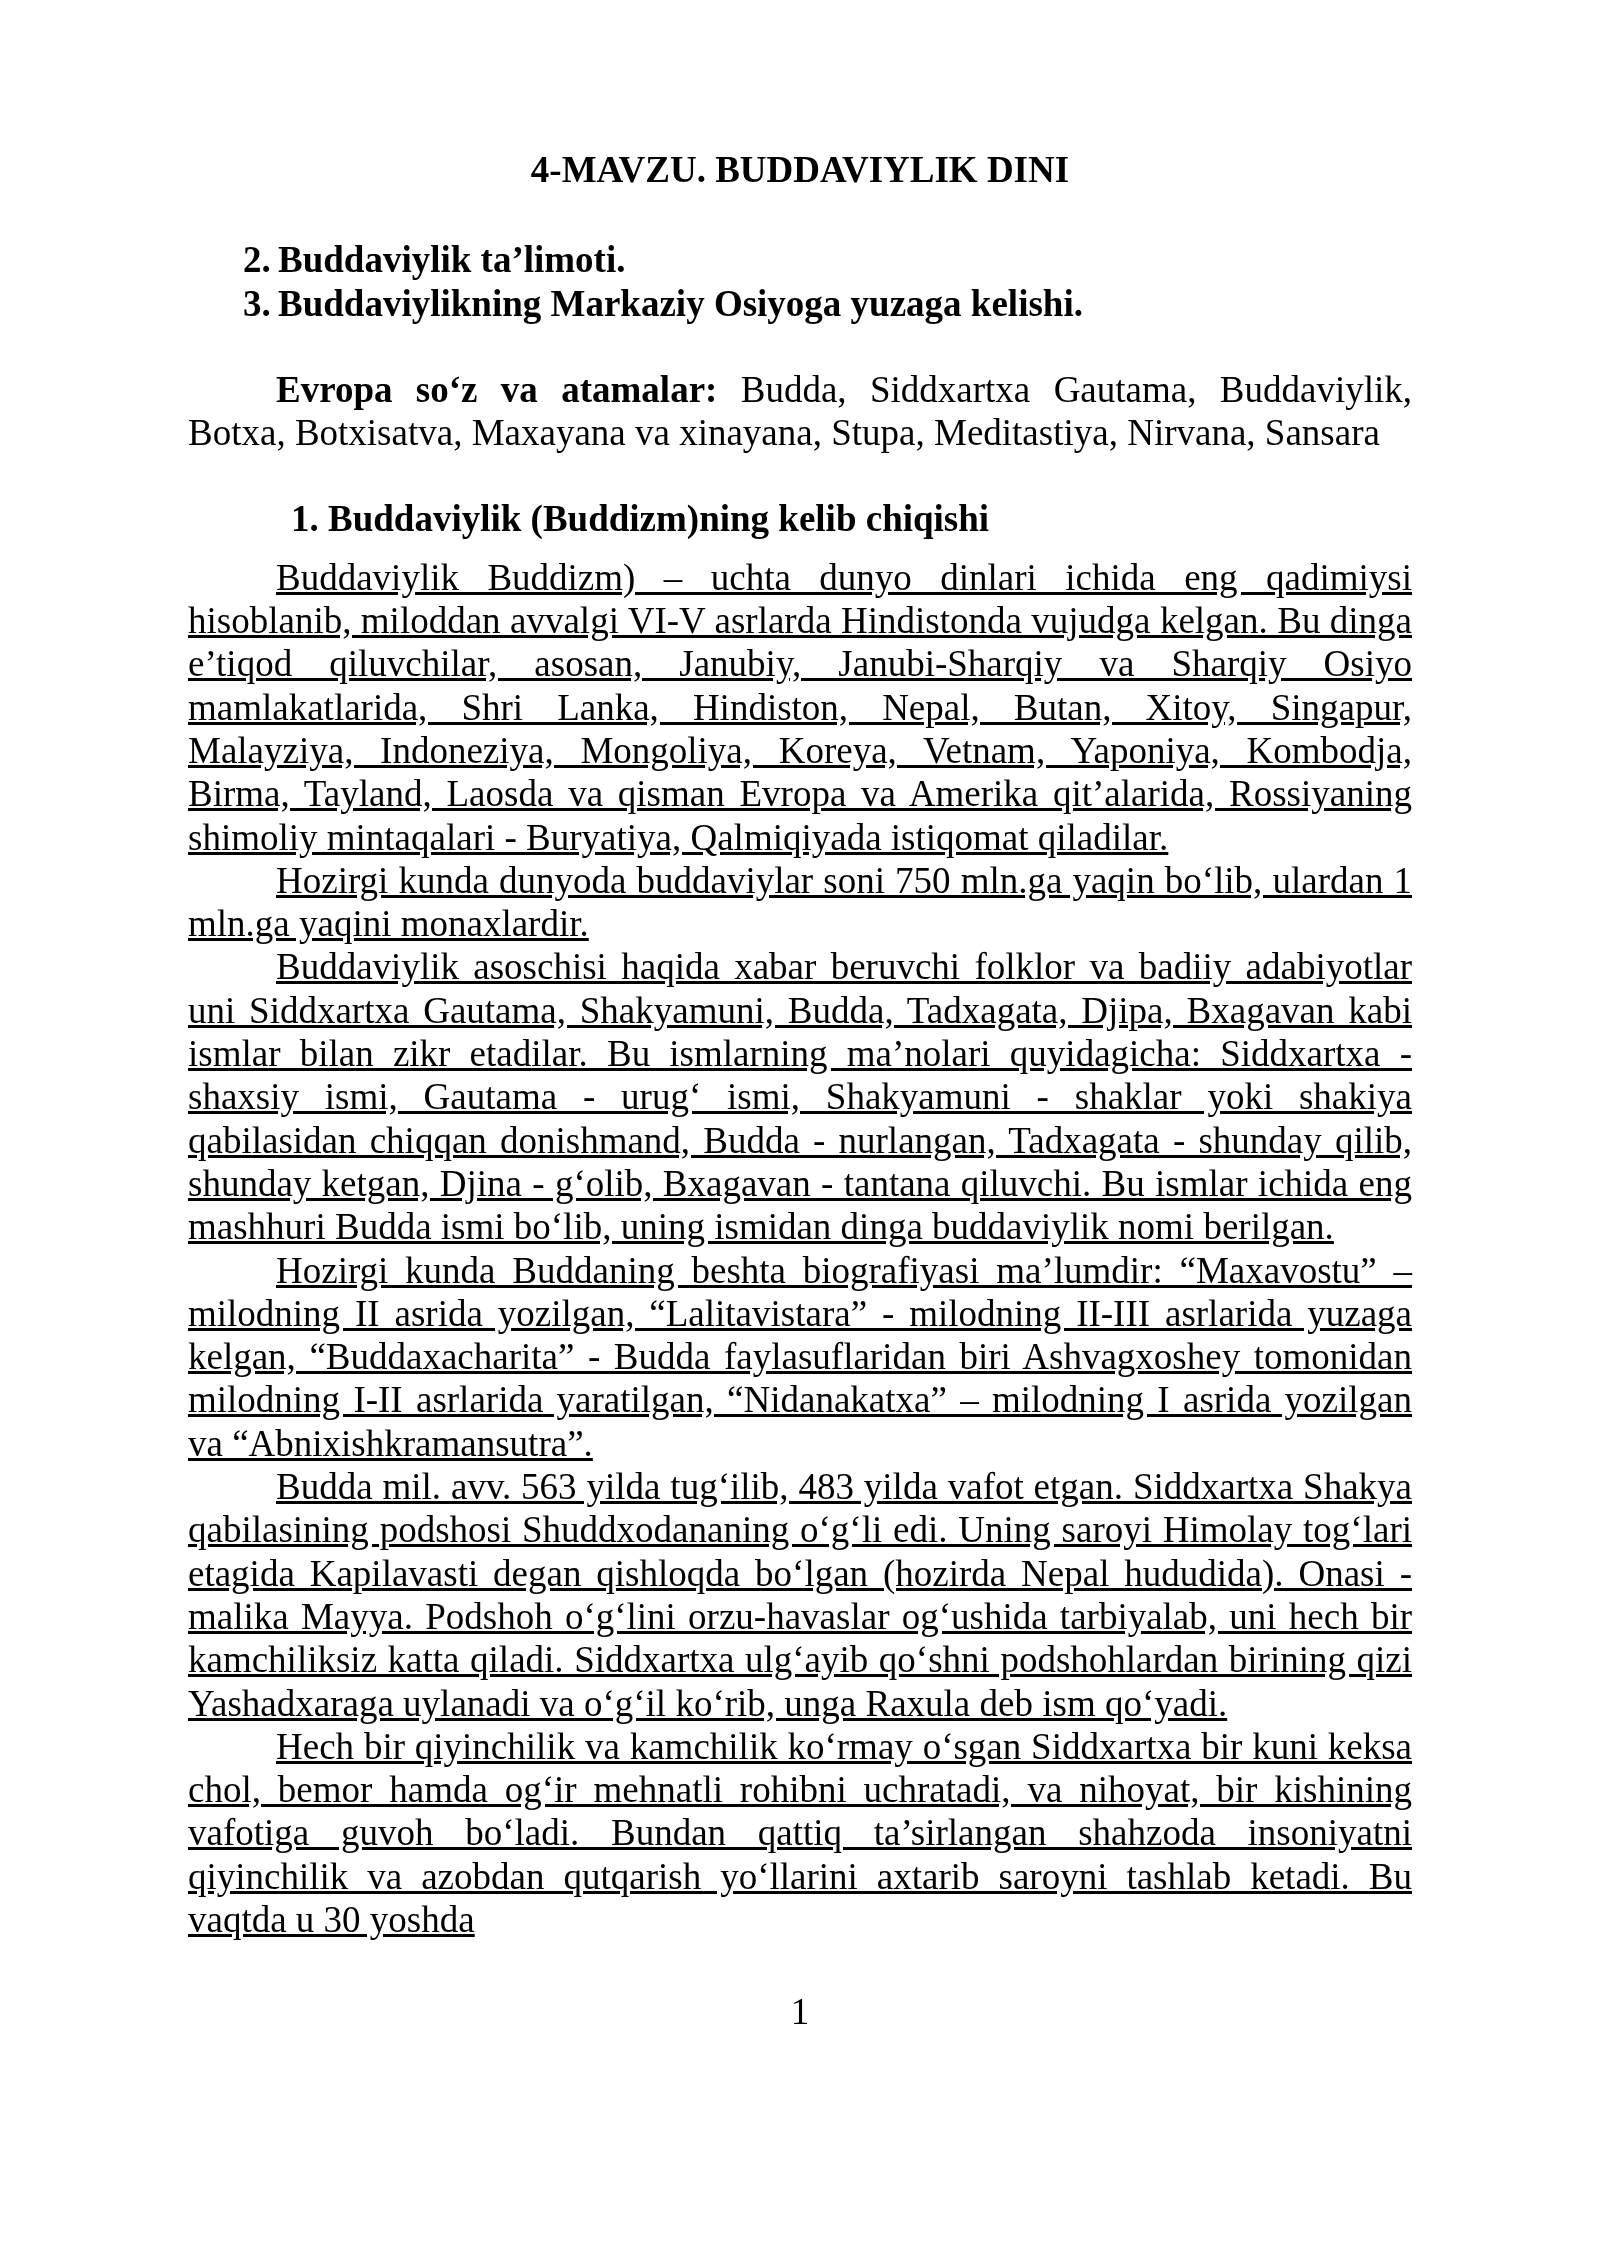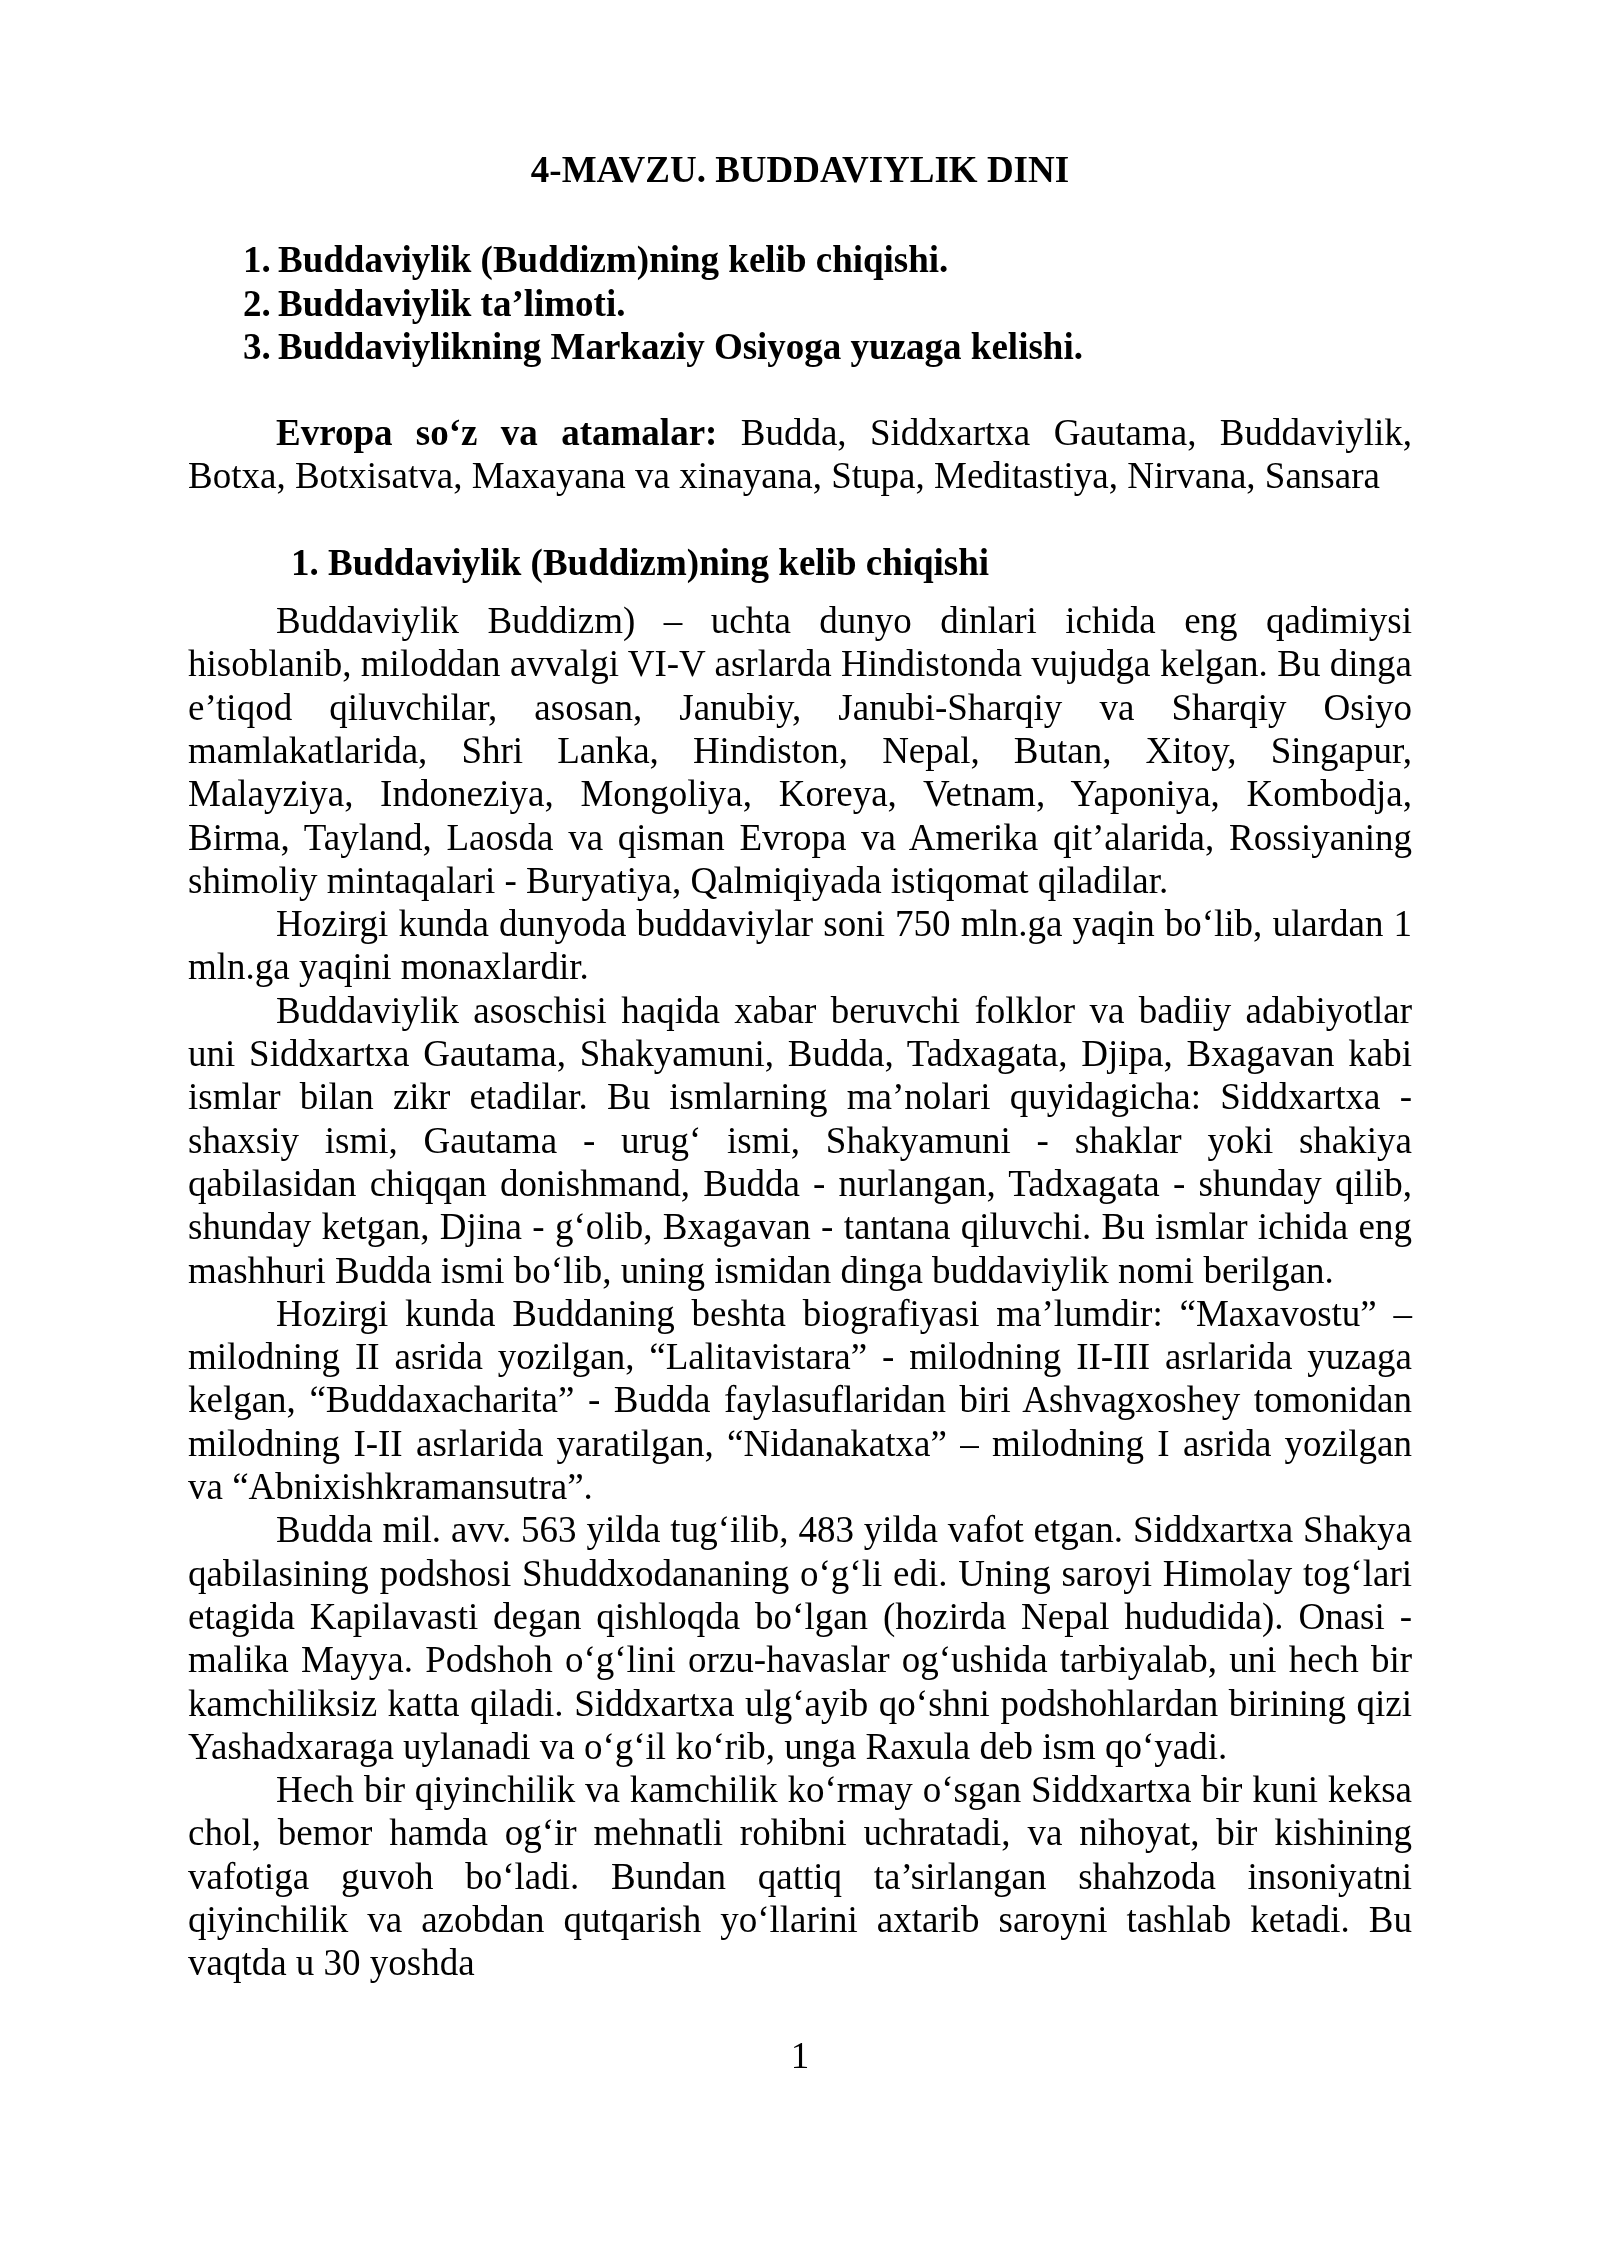--- a/index.html
+++ b/index.html
@@ -44,38 +44,36 @@
   .section-heading {
     font-size: 37px;
     font-weight: bold;
     margin: 15px;
     text-indent: 88px;
   }
   .body-para {
     margin: 0;
     text-align: justify;
     text-indent: 88px;
+    text-decoration: underline;
   }
   .page-number {
     text-align: center;
     margin-top: 49px;
   }
 </style>
 </head>
 <body>
 
 <div class="page">
 
   <h1 class="doc-title">4-MAVZU. BUDDAVIYLIK DINI</h1>
 
 
   <div class="plan-list">
-    <div class="plan-item">
-      <span class="plan-num">1.</span><span>Buddaviylik (Buddizm)ning kelib chiqishi.</span>
-    </div>
     <div class="plan-item">
       <span class="plan-num">2.</span><span>Buddaviylik ta’limoti.</span>
     </div>
     <div class="plan-item">
       <span class="plan-num">3.</span><span>Buddaviylikning Markaziy Osiyoga yuzaga kelishi.</span>
     </div>
   </div>
 
   <p class="keywords-para"><span class="keywords-label">Evropa so‘z va atamalar:</span><span> Budda, Siddxartxa Gautama, Buddaviylik, Botxa, Botxisatva, Maxayana va xinayana, Stupa, Meditastiya, Nirvana, Sansara</span></p>
 

